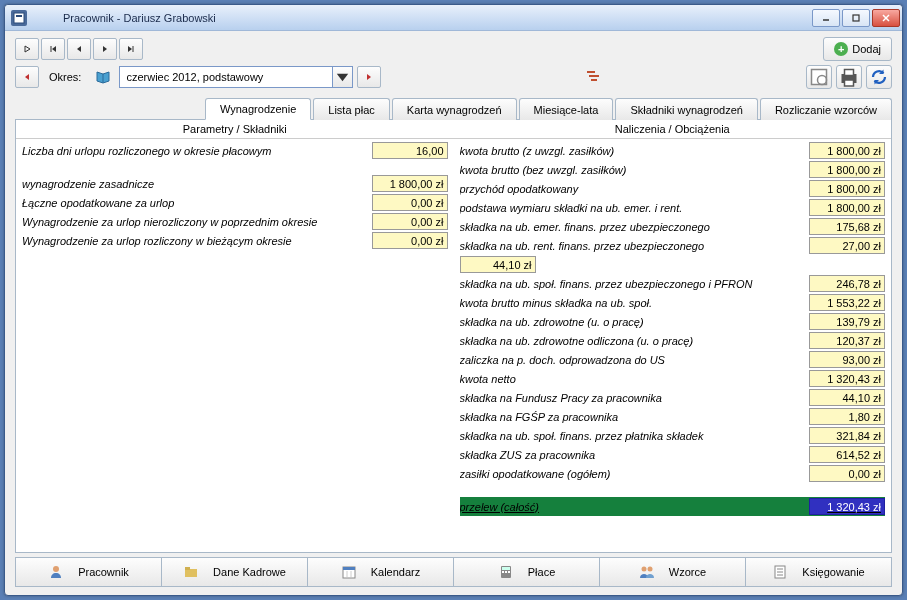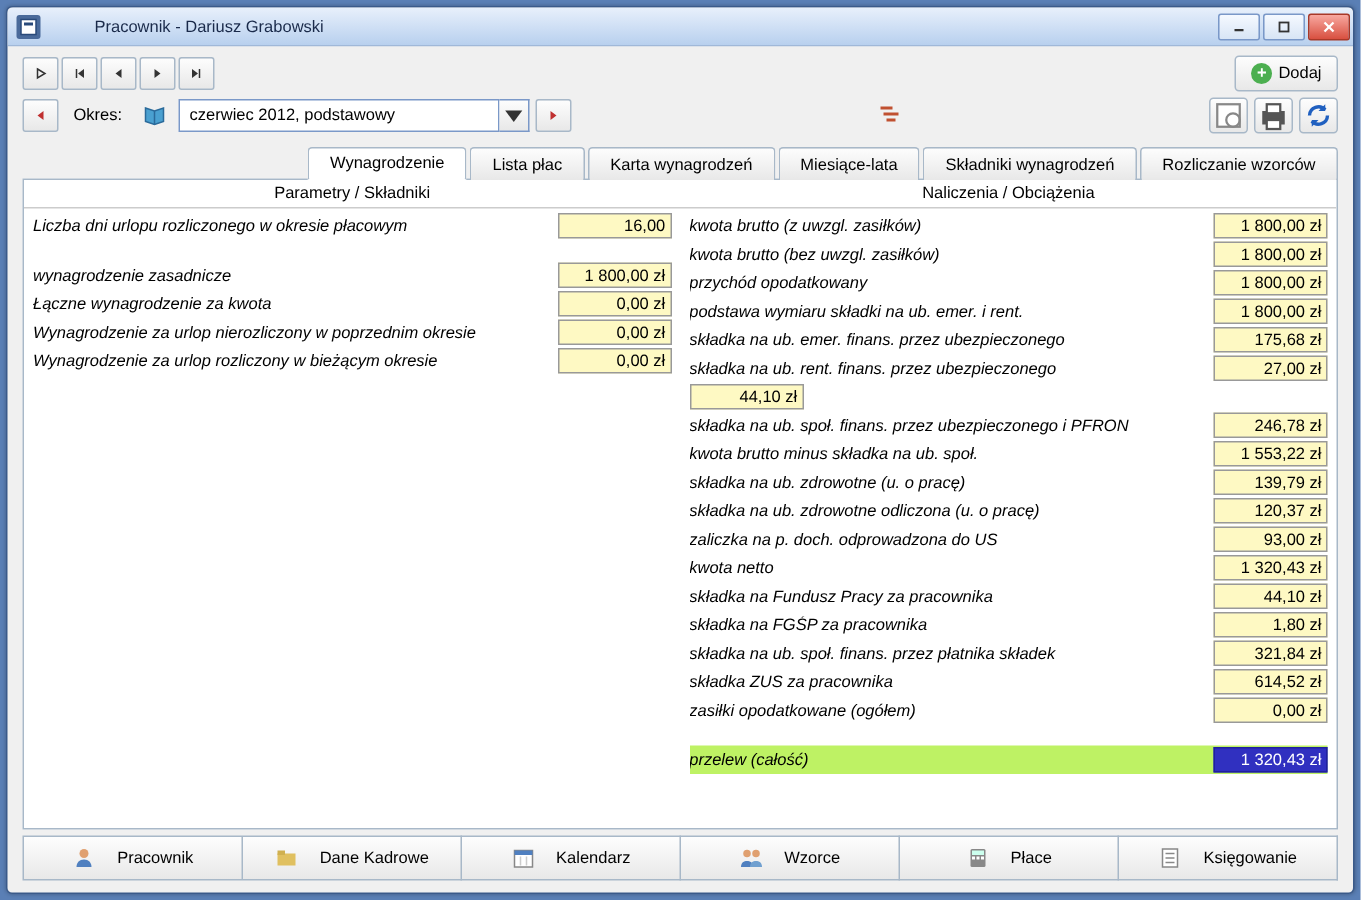--- a/index.html
+++ b/index.html
@@ -33,21 +33,21 @@
 .tabs { display: flex; justify-content: flex-end; gap: 2px; margin-top: 4px; padding: 0 10px; }
 .tab { height: 22px; padding: 0 14px; border: 1px solid #a8b8c8; border-bottom: none; background: linear-gradient(to bottom, #fdfdfd, #e8e8e8); border-radius: 3px 3px 0 0; display: flex; align-items: center; cursor: pointer; position: relative; top: 1px; }
 .tab.active { background: #fff; z-index: 2; border-bottom: 1px solid #fff; margin-bottom: -1px; }
 .content { flex: 1; margin: 0 10px 4px 10px; background: #fff; border: 1px solid #a8b8c8; display: flex; overflow: hidden; }
 .col { flex: 1; display: flex; flex-direction: column; }
 .col-header { text-align: center; padding: 3px 0; border-bottom: 1px solid #ccc; }
 .rows { padding: 2px 6px; }
 .row { display: flex; align-items: center; height: 19px; }
 .row .lbl { flex: 1; font-style: italic; white-space: nowrap; overflow: hidden; }
 .row .val { width: 76px; text-align: right; border: 1px solid #999; padding: 1px 3px; background: #fef9c3; height: 17px; line-height: 14px; }
-.row.hl { background: #bef264; }
+.row.hl { background: #15803d; text-decoration: underline; }
 .row.hl .val { background: #3030c0; color: #fff; border-color: #2020a0; }
 .row.gap { height: 14px; }
 .bottom-bar { height: 30px; margin: 0 10px 8px 10px; display: flex; gap: 0; }
 .bbtn { flex: 1; border: 1px solid #a8b8c8; background: linear-gradient(to bottom, #fdfdfd, #e8e8e8); display: flex; align-items: center; justify-content: center; gap: 14px; cursor: pointer; }
 .bbtn + .bbtn { border-left: none; }
 .bbtn .bicon { width: 16px; height: 16px; }
 </style>
 </head>
 <body>
 
@@ -190,21 +190,21 @@
           <div class="row">
             <span class="lbl">Liczba dni urlopu rozliczonego w okresie płacowym</span>
             <span class="val">16,00</span>
           </div>
           <div class="row gap"></div>
           <div class="row">
             <span class="lbl">wynagrodzenie zasadnicze</span>
             <span class="val">1 800,00 zł</span>
           </div>
           <div class="row">
-            <span class="lbl">Łączne wynagrodzenie za kwota</span>
+            <span class="lbl">Łączne opodatkowane za urlop</span>
             <span class="val">0,00 zł</span>
           </div>
           <div class="row">
             <span class="lbl">Wynagrodzenie za urlop nierozliczony w poprzednim okresie</span>
             <span class="val">0,00 zł</span>
           </div>
           <div class="row">
             <span class="lbl">Wynagrodzenie za urlop rozliczony w bieżącym okresie</span>
             <span class="val">0,00 zł</span>
           </div>
@@ -309,42 +309,42 @@
         <span>Dane Kadrowe</span>
       </div>
       <div class="bbtn">
         <span class="bicon"><svg viewBox="0 0 16 16">
             <rect x="2" y="3" width="12" height="11" fill="#fff" stroke="#888"></rect>
             <rect x="2" y="3" width="12" height="3" fill="#5080c0"></rect>
             <line x1="6" y1="7" x2="6" y2="13" stroke="#ccc"></line>
             <line x1="10" y1="7" x2="10" y2="13" stroke="#ccc"></line>
           </svg></span>
         <span>Kalendarz</span>
-      </div>
-      <div class="bbtn">
-        <span class="bicon"><svg viewBox="0 0 16 16">
-            <circle cx="5" cy="5" r="2.5" fill="#e0a070"></circle>
-            <circle cx="11" cy="5" r="2.5" fill="#e0a070"></circle>
-            <path d="M1 14c0-3 2-4 4-4s4 1 4 4" fill="#5080c0"></path>
-            <path d="M7 14c0-3 2-4 4-4s4 1 4 4" fill="#70a0d0"></path>
-          </svg></span>
-        <span>Wzorce</span>
       </div>
       <div class="bbtn">
         <span class="bicon"><svg viewBox="0 0 16 16">
             <rect x="3" y="2" width="10" height="12" fill="#888" rx="1"></rect>
             <rect x="4" y="3" width="8" height="3" fill="#cfe"></rect>
             <rect x="4" y="7" width="2" height="2" fill="#fff"></rect>
             <rect x="7" y="7" width="2" height="2" fill="#fff"></rect>
             <rect x="10" y="7" width="2" height="2" fill="#fff"></rect>
           </svg></span>
         <span>Płace</span>
       </div>
       <div class="bbtn">
         <span class="bicon"><svg viewBox="0 0 16 16">
+            <circle cx="5" cy="5" r="2.5" fill="#e0a070"></circle>
+            <circle cx="11" cy="5" r="2.5" fill="#e0a070"></circle>
+            <path d="M1 14c0-3 2-4 4-4s4 1 4 4" fill="#5080c0"></path>
+            <path d="M7 14c0-3 2-4 4-4s4 1 4 4" fill="#70a0d0"></path>
+          </svg></span>
+        <span>Wzorce</span>
+      </div>
+      <div class="bbtn">
+        <span class="bicon"><svg viewBox="0 0 16 16">
             <rect x="3" y="2" width="10" height="12" fill="#fff" stroke="#888"></rect>
             <line x1="5" y1="5" x2="11" y2="5" stroke="#888"></line>
             <line x1="5" y1="8" x2="11" y2="8" stroke="#888"></line>
             <line x1="5" y1="11" x2="11" y2="11" stroke="#888"></line>
           </svg></span>
         <span>Księgowanie</span>
       </div>
     </div>
 </div>
 

